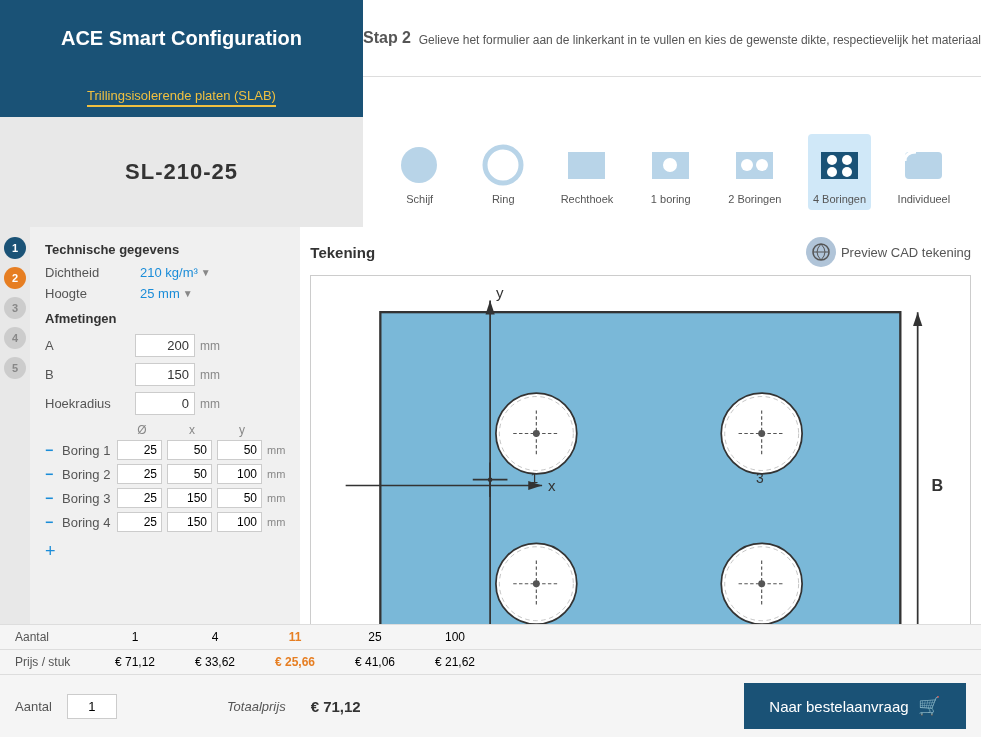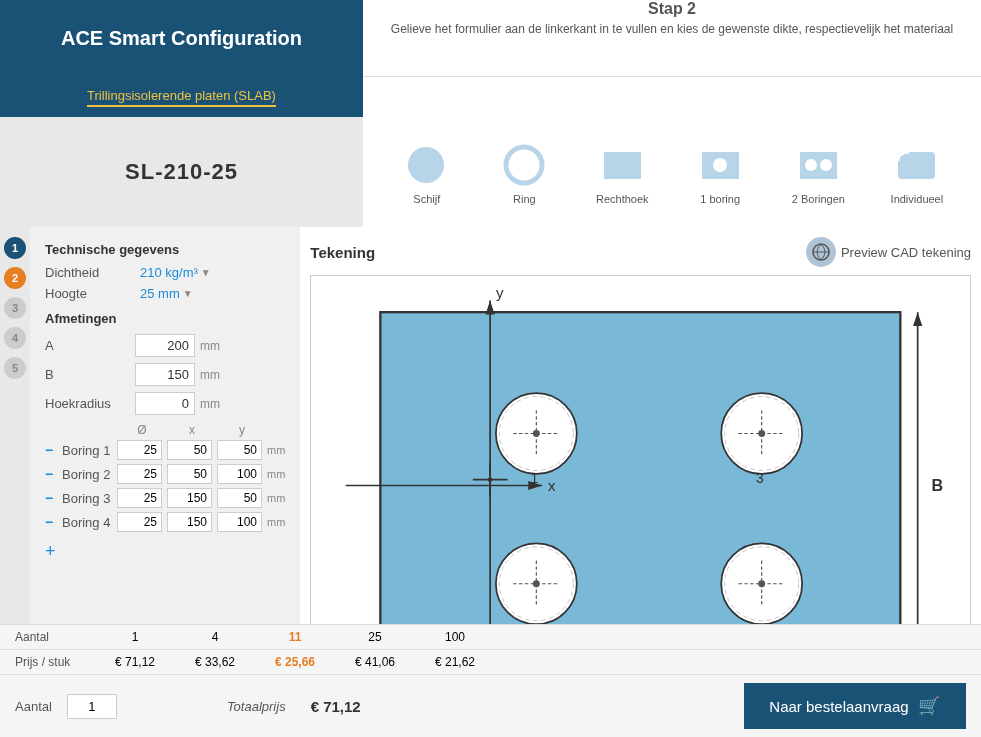--- a/index.html
+++ b/index.html
@@ -4,21 +4,21 @@
   <style>
     * { box-sizing: border-box; margin: 0; padding: 0; font-family: Arial, sans-serif; }
     body { width: 981px; height: 737px; background: #f0f0f0; overflow: hidden; font-size: 13px; }
 
     .app-container { display: flex; flex-direction: column; height: 737px; }
 
     
     .header { display: flex; height: 77px; }
     .header-left { width: 363px; background: #1a5276; display: flex; align-items: center; justify-content: center; }
     .header-left h1 { color: white; font-size: 20px; font-weight: bold; text-align: center; }
-    .header-right { flex: 1; background: white; display: flex; flex-direction: column; align-items: center; justify-content: flex-start; border-bottom: 1px solid #ddd; }
+    .header-right { flex: 1; background: white; display: flex; flex-direction: row; align-items: center; justify-content: space-between; border-bottom: 1px solid #ddd; }
     .stap-title { font-size: 16px; color: #555; font-weight: bold; }
     .stap-desc { font-size: 12px; color: #555; margin-top: 4px; }
 
     
     .sub-header { display: flex; height: 40px; }
     .sub-left { width: 363px; background: #1a5276; display: flex; align-items: center; justify-content: center; }
     .sub-left span { color: #f0c040; font-size: 13px; border-bottom: 2px solid #f0c040; padding-bottom: 2px; }
     .sub-right { flex: 1; background: white; }
     .product-left { width: 363px; background: #e8e8e8; display: flex; align-items: center; justify-content: center; }
     .product-left span { font-size: 22px; font-weight: bold; color: #333; letter-spacing: 1px; }
@@ -163,20 +163,32 @@
           <div class="shape-icon">
             <svg class="shape-svg" viewBox="0 0 45 45">
               <rect x="4" y="9" width="37" height="27" fill="#b8d4e8"></rect>
               <circle cx="15" cy="22" r="6" fill="white"></circle>
               <circle cx="30" cy="22" r="6" fill="white"></circle>
             </svg>
           </div>
           <span class="shape-label">2 Boringen</span>
         </div>
 
+        <div class="shape-item active">
+          <div class="shape-icon">
+            <svg class="shape-svg" viewBox="0 0 45 45">
+              <rect x="4" y="9" width="37" height="27" fill="#1a5276"></rect>
+              <circle cx="15" cy="17" r="5" fill="white"></circle>
+              <circle cx="30" cy="17" r="5" fill="white"></circle>
+              <circle cx="15" cy="29" r="5" fill="white"></circle>
+              <circle cx="30" cy="29" r="5" fill="white"></circle>
+            </svg>
+          </div>
+          <span class="shape-label">4 Boringen</span>
+        </div>
 
         <div class="shape-item">
           <div class="shape-icon">
             <svg class="shape-svg" viewBox="0 0 45 45">
               <rect x="4" y="9" width="37" height="27" fill="#b8d4e8" rx="4"></rect>
               <path d="M15 9 Q4 9 4 18" stroke="white" stroke-width="3" fill="none"></path>
             </svg>
           </div>
           <span class="shape-label">Individueel</span>
         </div>

